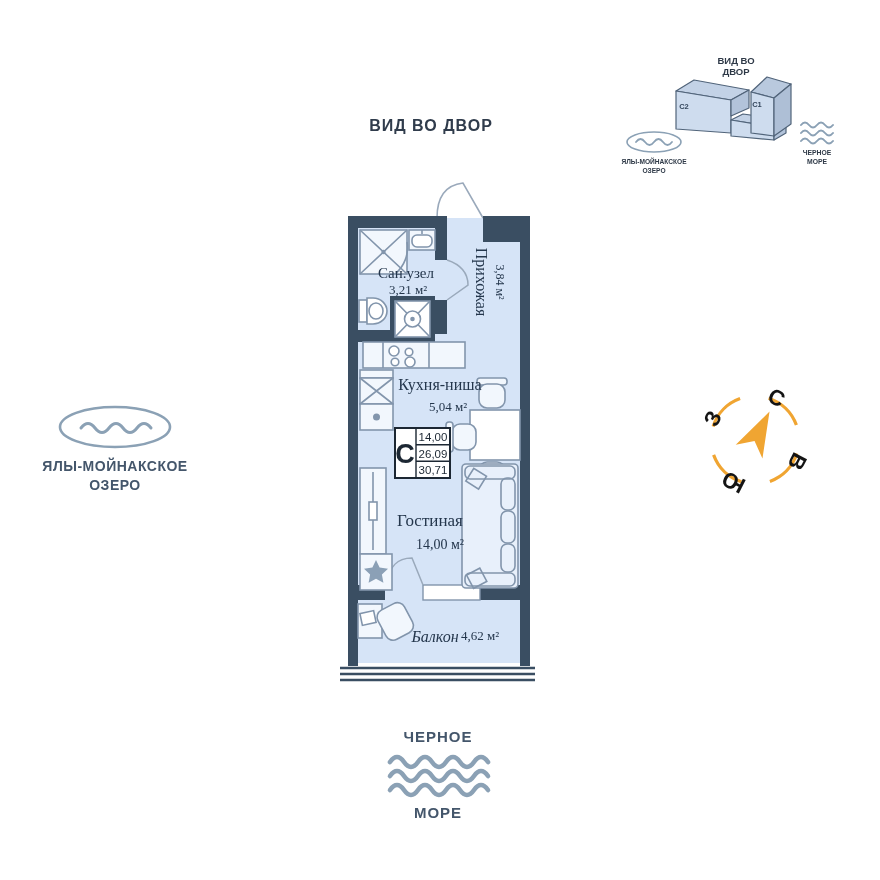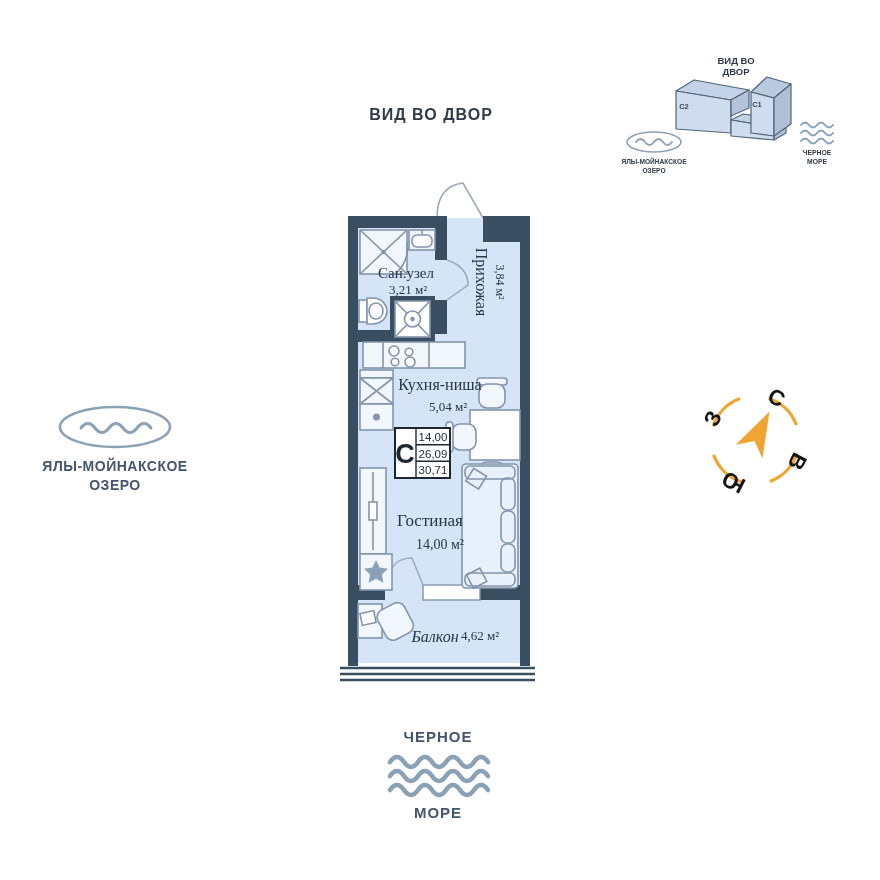--- a/index.html
+++ b/index.html
@@ -13,21 +13,21 @@
   .wave{fill:none;stroke:#8ba1b5;stroke-linecap:round;}
   .fl{fill:none;stroke:#8295ac;stroke-width:1.6;}
   .flf{fill:#f2f7fd;stroke:#8295ac;stroke-width:1.6;}
   .flw{fill:#ffffff;stroke:#8295ac;stroke-width:1.6;}
 </style>
 </head>
 <body>
 
 <div id="stage">
 
-  <div class="abs lbl" style="left:346px;top:106px;width:170px;font-size:16px;">ВИД ВО ДВОР</div>
+  <div class="abs lbl" style="left:346px;top:117px;width:170px;font-size:16px;">ВИД ВО ДВОР</div>
 
   <svg class="abs" style="left:618px;top:48px;" width="260" height="132" viewBox="0 0 260 132">
     <text class="stxt" x="118" y="16" font-size="9.5" text-anchor="middle">ВИД ВО</text>
     <text class="stxt" x="118" y="27" font-size="9.5" text-anchor="middle">ДВОР</text>
 
     <g stroke="#51647a" stroke-width="1.2" stroke-linejoin="round">
 
       <polygon points="58,43 76,32 131,42 113,52" fill="#c3d2e6"></polygon>
       <polygon points="58,43 113,52 113,85 58,81" fill="#cedcee"></polygon>
       <polygon points="113,52 131,42 131,60 113,68" fill="#b2c3da"></polygon>

